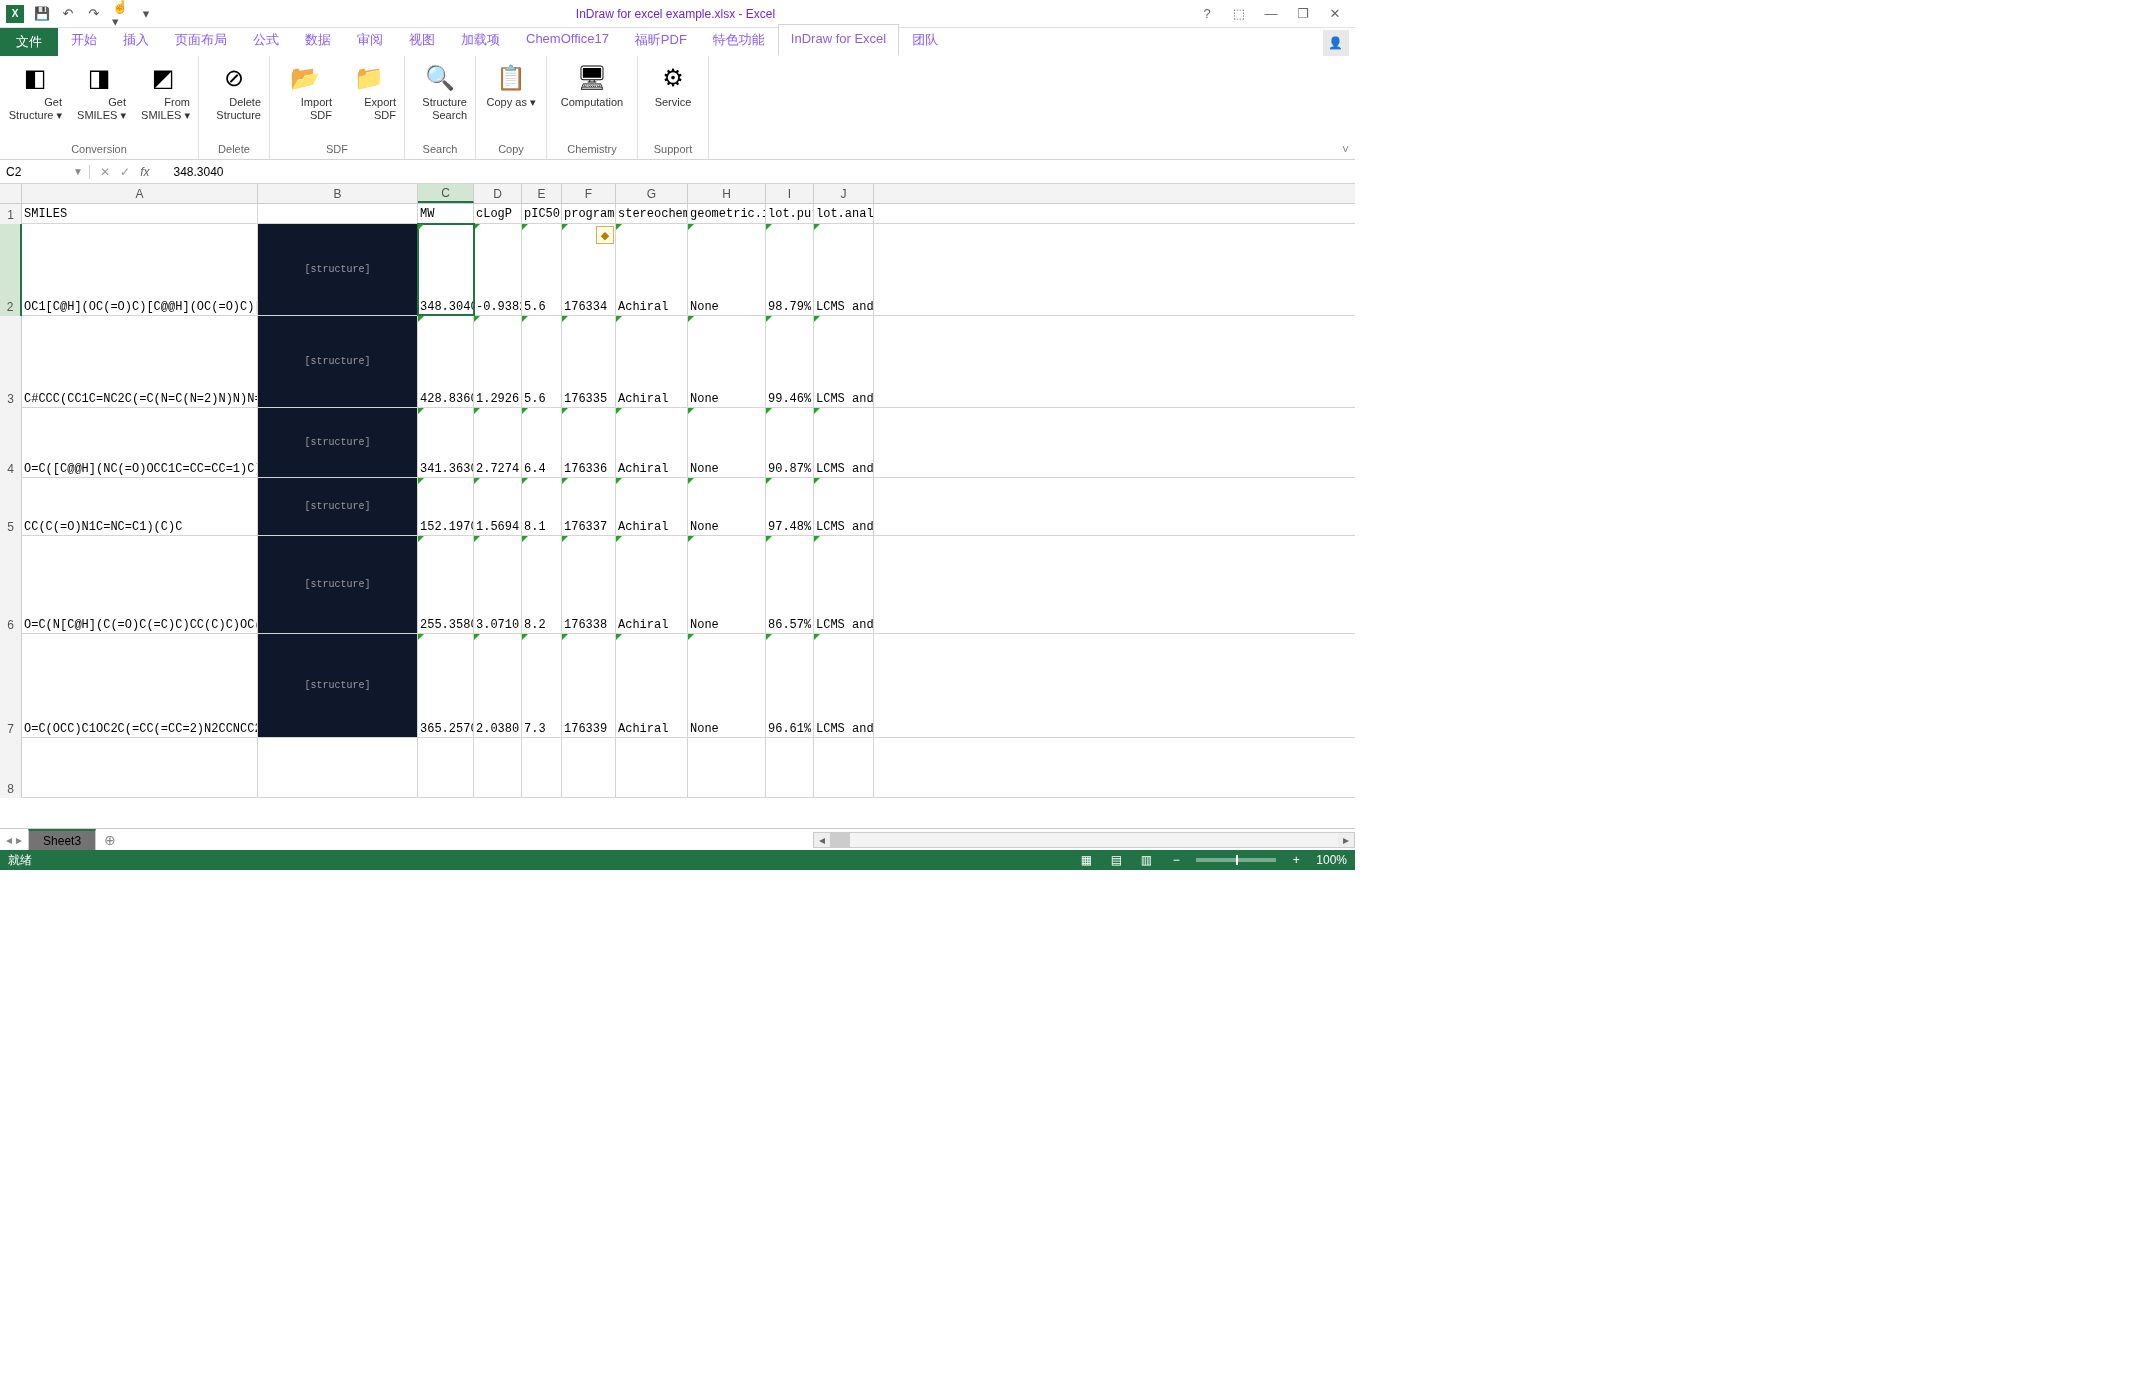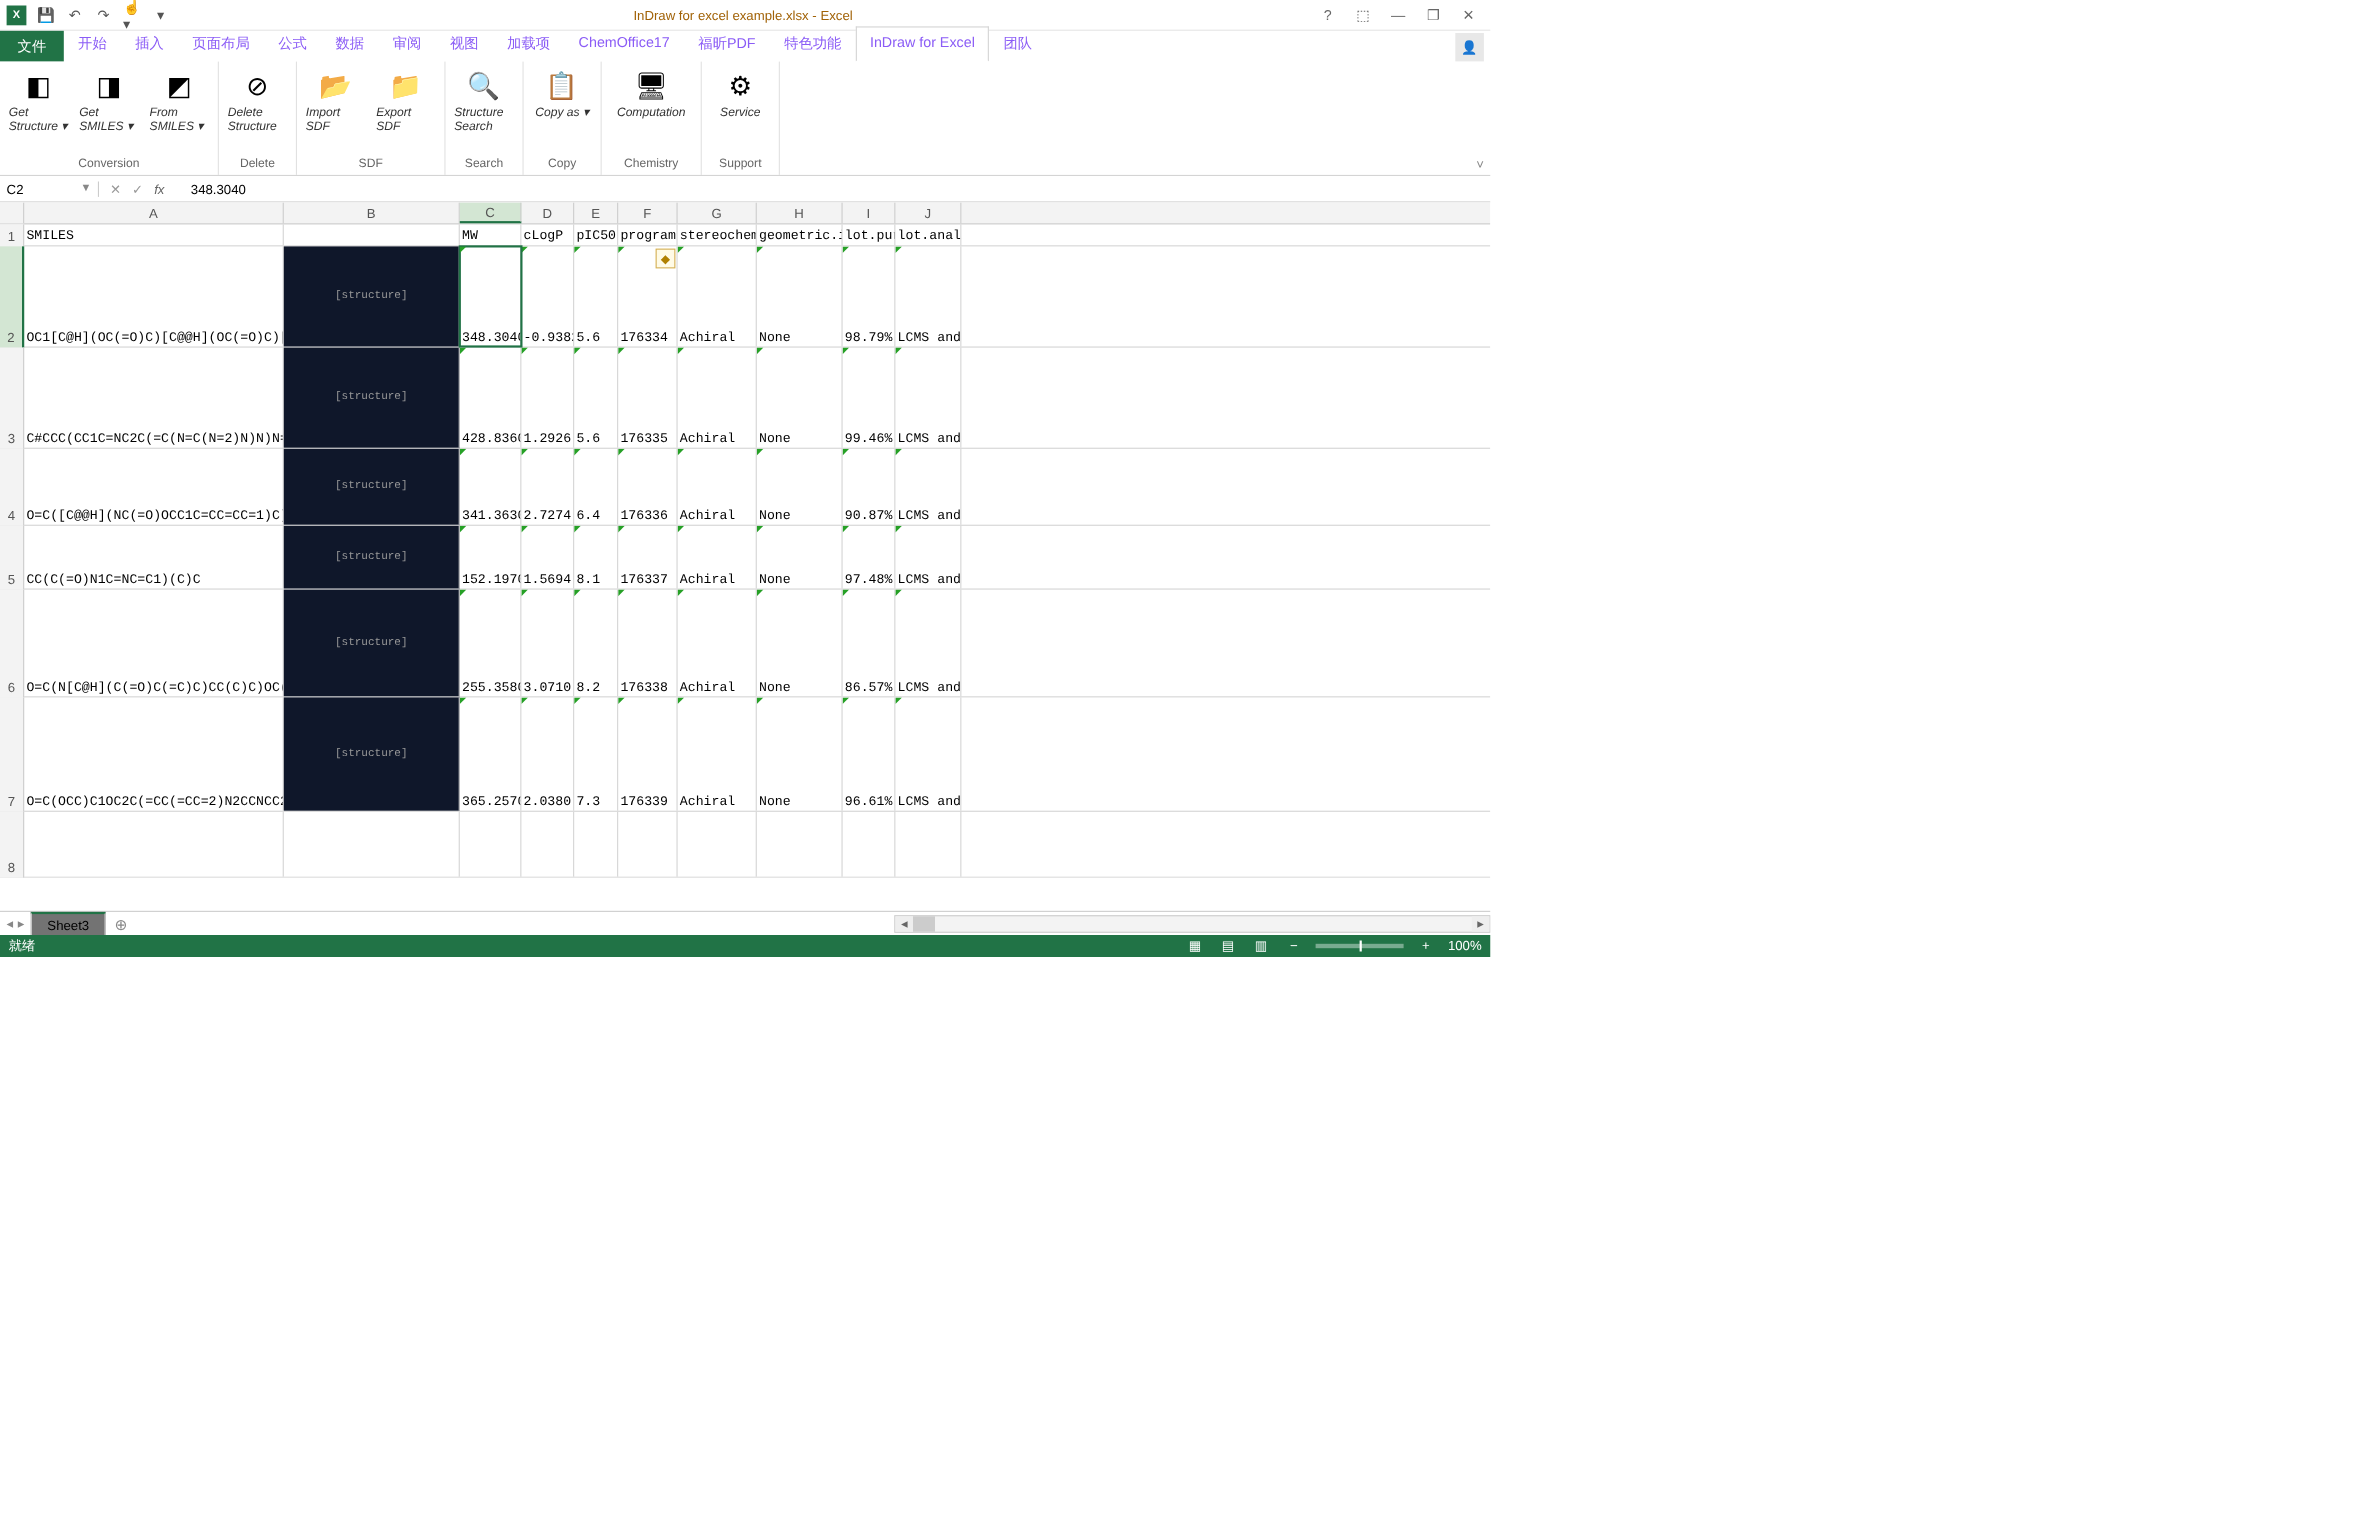--- a/index.html
+++ b/index.html
@@ -3,39 +3,39 @@
 <meta charset="utf-8">
 <style>
 * { margin: 0; padding: 0; box-sizing: border-box; }
 body { font-family: "Segoe UI", "Microsoft YaHei", sans-serif; font-size: 12px; background: #fff; overflow: hidden; width: 1355px; height: 870px; position: relative; }
 
 
 .titlebar { height: 28px; display: flex; align-items: center; background: #fff; border-bottom: 1px solid #e1e1e1; }
 .qat { display: flex; align-items: center; gap: 10px; padding-left: 6px; }
 .qat .excel-ico { width: 18px; height: 18px; background: #217346; display: inline-flex; align-items: center; justify-content: center; color: #fff; font-size: 10px; font-weight: bold; }
 .qat span.ico { width: 16px; height: 16px; display: inline-flex; align-items: center; justify-content: center; color: #555; font-size: 13px; cursor: pointer; }
-.title { flex: 1; text-align: center; color: #a16207; font-size: 12px; }
+.title { flex: 1; text-align: center; color: #6d28d9; font-size: 12px; }
 .winctrl { display: flex; gap: 12px; padding-right: 10px; color: #666; }
 .winctrl span { cursor: pointer; font-size: 13px; width: 20px; text-align:center;}
 
 
 .tabs { height: 28px; display: flex; align-items: flex-end; background: #fff; }
 .tabs .file { background: #217346; color: #fff; padding: 6px 16px; height: 28px; display:flex;align-items:center; font-size: 13px; cursor: pointer; }
 .tabs .tab { padding: 6px 12px; color: #8b5cf6; font-size: 13px; cursor: pointer; border: 1px solid transparent; }
 .tabs .tab.active { border: 1px solid #d4d4d4; border-bottom: 1px solid #fff; background: #fff; }
 .tabs .avatar { margin-left: auto; width: 26px; height: 26px; background: #e8e8e8; margin-right: 6px; display:flex;align-items:center;justify-content:center;color:#999; }
 
 
 .ribbon { height: 104px; background: #fff; border-bottom: 1px solid #d4d4d4; display: flex; position:relative; }
 .group { border-right: 1px solid #e1e1e1; padding: 4px 6px 2px; display: flex; flex-direction: column; align-items: center; }
 .group-items { display: flex; gap: 6px; flex: 1; }
 .lgbtn { display: flex; flex-direction: column; align-items: center; width: 58px; cursor: pointer; padding: 2px; }
 .lgbtn.wide { width: 78px; }
 .lgbtn .ico { width: 32px; height: 32px; display: flex; align-items: center; justify-content: center; font-size: 24px; }
-.lgbtn .lbl { font-size: 11px; text-align: left; color: #333; line-height: 1.2; margin-top: 2px; font-style: italic; }
+.lgbtn .lbl { font-size: 11px; text-align: right; color: #333; line-height: 1.2; margin-top: 2px; }
 .group-label { font-size: 11px; color: #666; text-align: center; padding: 2px 0; }
 
 
 .fbar { height: 24px; display: flex; align-items: center; border-bottom: 1px solid #d4d4d4; background: #fff; }
 .namebox { width: 90px; border-right: 1px solid #ccc; padding: 0 6px; font-size: 12px; display:flex; align-items:center; }
 .namebox span.dd { margin-left:auto; color:#888; font-size:10px; }
 .fbar-btns { display: flex; gap: 10px; padding: 0 10px; color: #999; }
 .fbar-btns span {cursor:pointer;}
 .fx { font-style: italic; color: #666; padding-right: 8px; }
 .fbar-input { flex: 1; padding: 0 6px; font-size: 12px; }

